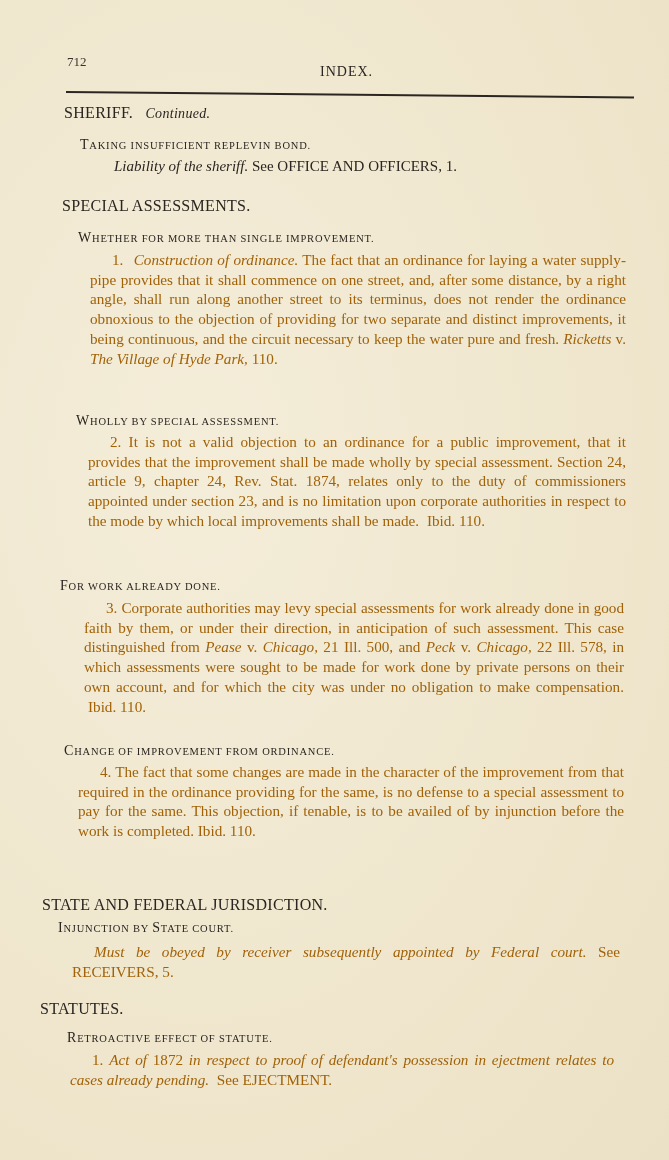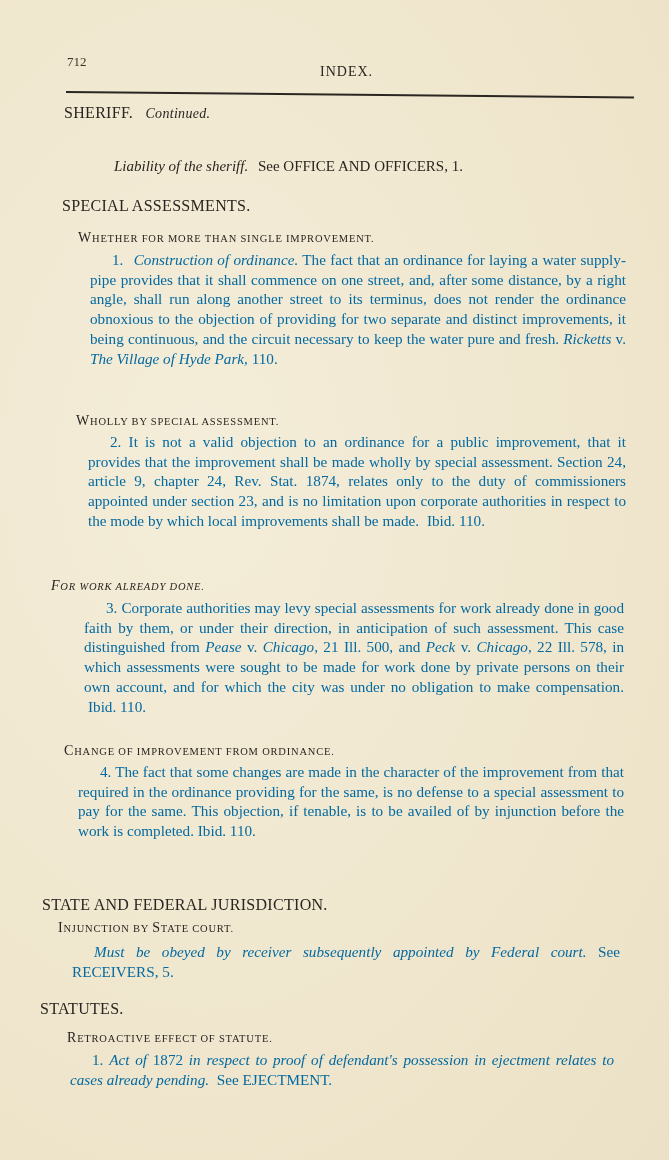--- a/index.html
+++ b/index.html
@@ -17,40 +17,43 @@
     .runhead { left: 320px; top: 64px; font-size: 14px; letter-spacing: 1px; font-family: "Liberation Serif", serif; }
     .rule { position: absolute; left: 66px; top: 91px; width: 568px; height: 2px; background: #2b2622; transform: rotate(0.55deg); transform-origin: left center; }
 
     .heading { font-family: "Liberation Serif", serif; font-size: 16px; letter-spacing: 0.3px; }
     .sub { font-family: "Liberation Serif", serif; font-size: 10.5px; letter-spacing: 0.8px; text-transform: uppercase; }
     .sub .cap { font-size: 14px; }
     .ref { font-family: "Liberation Serif", serif; font-size: 15px; }
     .it { font-style: italic; }
     .body {
       position: absolute; font-family: "Liberation Serif", serif; font-size: 15.2px; line-height: 19.7px;
-      text-align: justify; color: #0369a1;
+      text-align: justify; color: #a16207;
     }
     .body .para { text-indent: 22px; }
   </style>
 </head>
 <body>
 
 <div class="page">
 
   <div class="abs pagenum">712</div>
   <div class="abs runhead">INDEX.</div>
   <div class="rule"></div>
 
   <div class="abs heading" style="left:64px; top:104px;">
     <span>SHERIFF.</span>
     <span class="it" style="margin-left:8px; font-size:14px;">Continued.</span>
   </div>
+  <div class="abs sub" style="left:80px; top:137px;">
+    <span class="cap">T</span><span>aking insufficient replevin bond.</span>
+  </div>
   <div class="abs ref" style="left:114px; top:158px;">
     <span class="it">Liability of the sheriff.</span>
-    <span style="margin-left:6px;">See OFFICE AND OFFICERS, 1.</span>
+    <span style="">See OFFICE AND OFFICERS, 1.</span>
   </div>
 
   <div class="abs sub" style="left:78px; top:230px;">
     <span class="cap">W</span><span>hether for more than single improvement.</span>
   </div>
 
   <div class="abs heading" style="left:62px; top:197px;">SPECIAL ASSESSMENTS.</div>
   <div class="body" style="left:90px; top:250px; width:536px;">
     <div class="para">
       <span>1.</span>
@@ -67,21 +70,21 @@
     <span class="cap">W</span><span>holly by special assessment.</span>
   </div>
   <div class="body" style="left:88px; top:432px; width:538px;">
     <div class="para">
       <span>2.</span>
       <span>It is not a valid objection to an ordinance for a public improvement, that it provides that the improvement shall be made wholly by special assessment. Section 24, article 9, chapter 24, Rev. Stat. 1874, relates only to the duty of commissioners appointed under section 23, and is no limitation upon corporate authorities in respect to the mode by which local improvements shall be made.</span>
       <span style="margin-left:4px;">Ibid. 110.</span>
     </div>
   </div>
 
-  <div class="abs sub" style="left:51px; top:578px;font-style:italic;">
+  <div class="abs sub" style="left:60px; top:578px;">
     <span class="cap">F</span><span>or work already done.</span>
   </div>
   <div class="body" style="left:84px; top:598px; width:540px;">
     <div class="para">
       <span>3.</span>
       <span>Corporate authorities may levy special assessments for work already done in good faith by them, or under their direction, in anticipation of such assessment. This case distinguished from</span>
       <span class="it">Pease</span>
       <span>v.</span>
       <span class="it">Chicago,</span>
       <span>21 Ill. 500, and</span>

